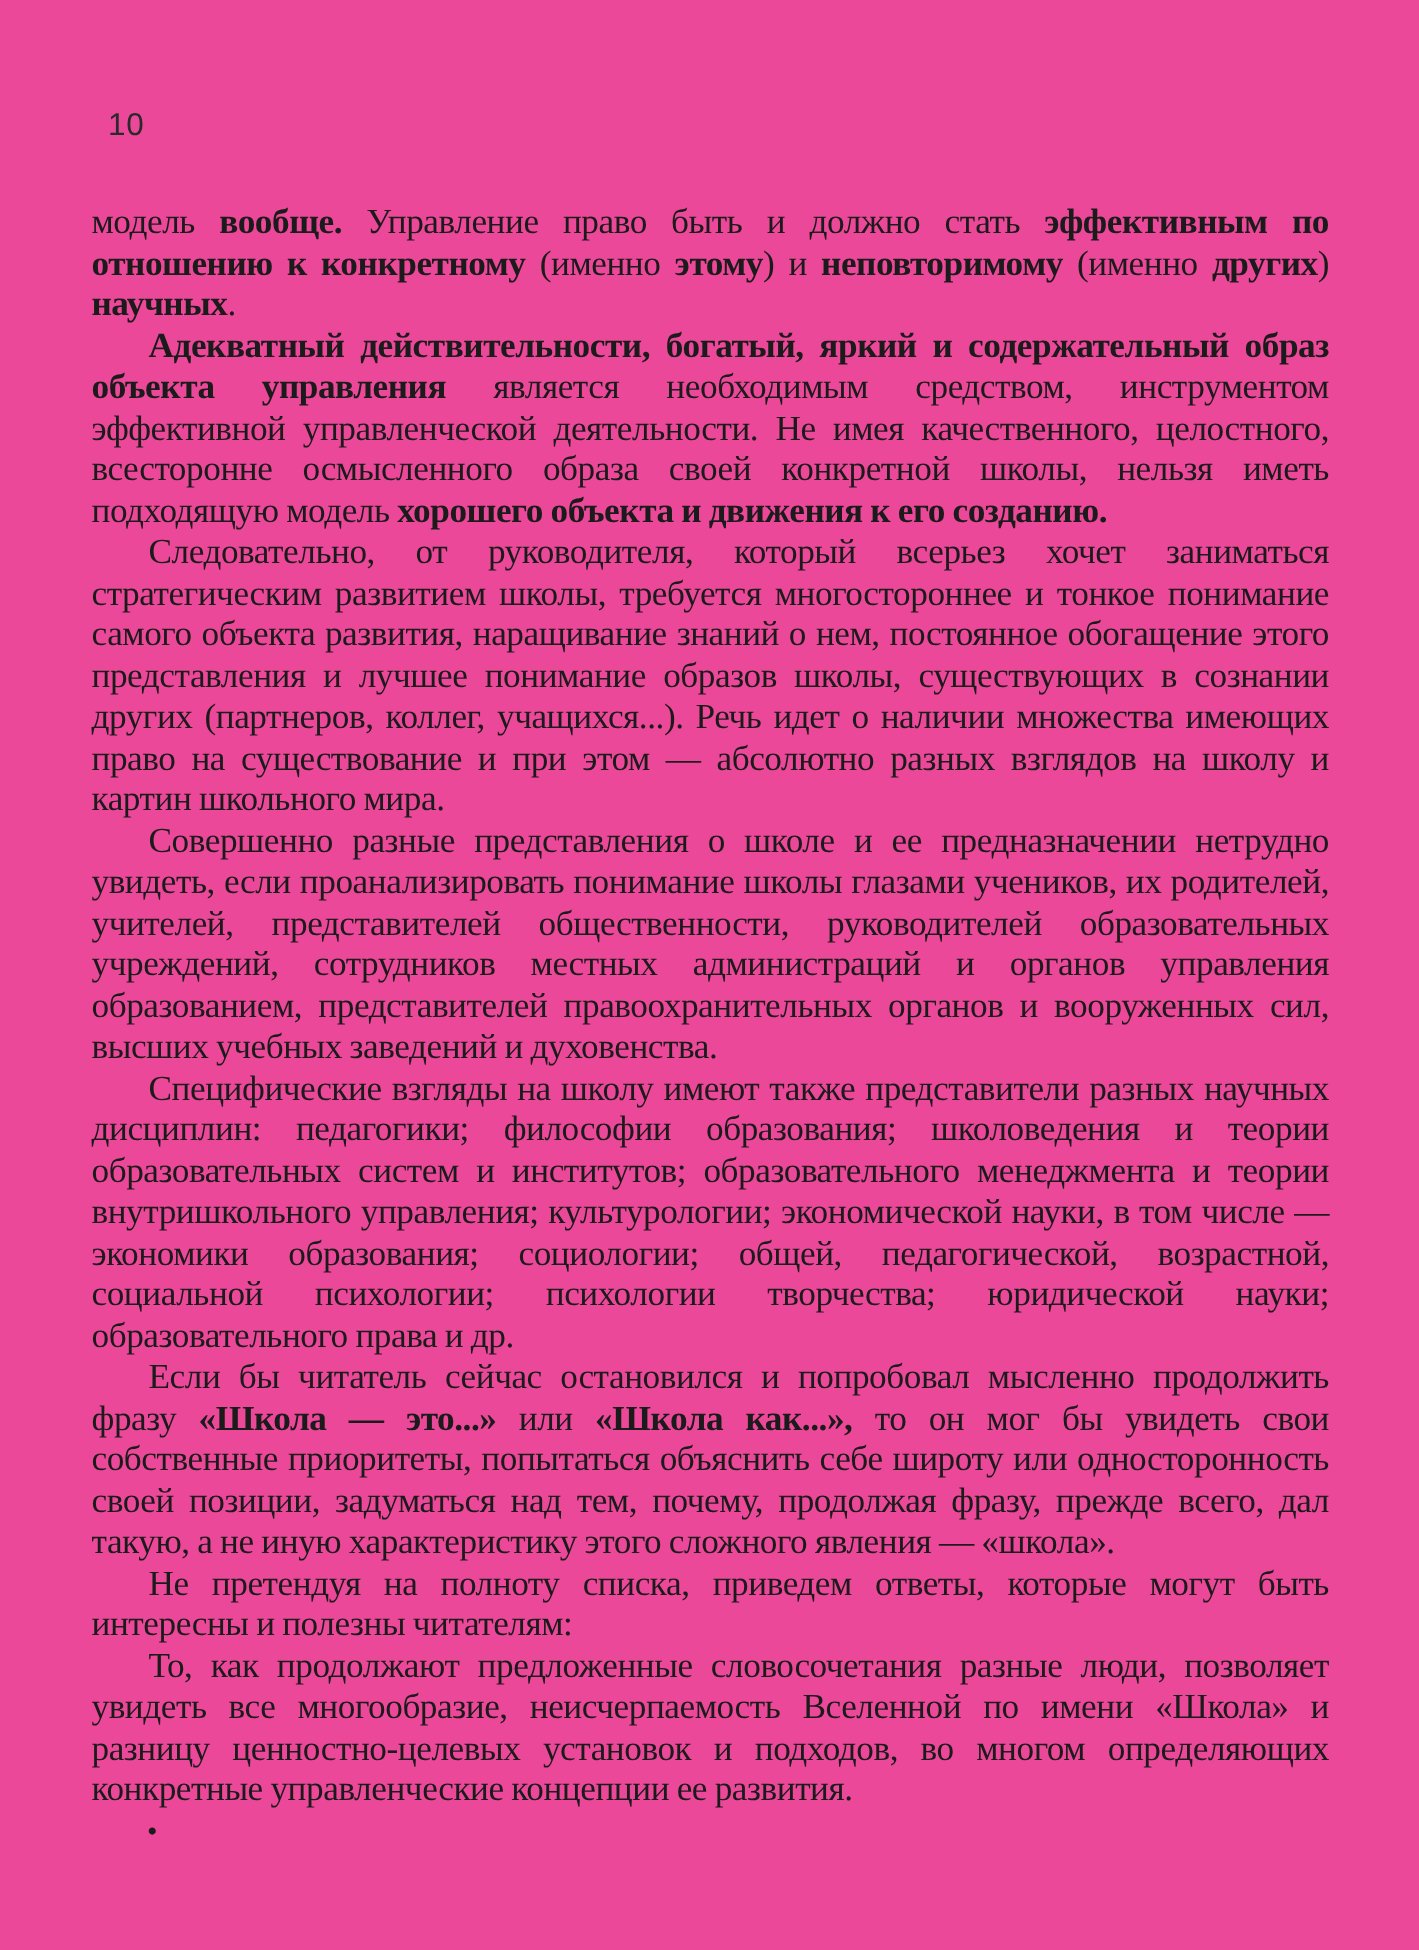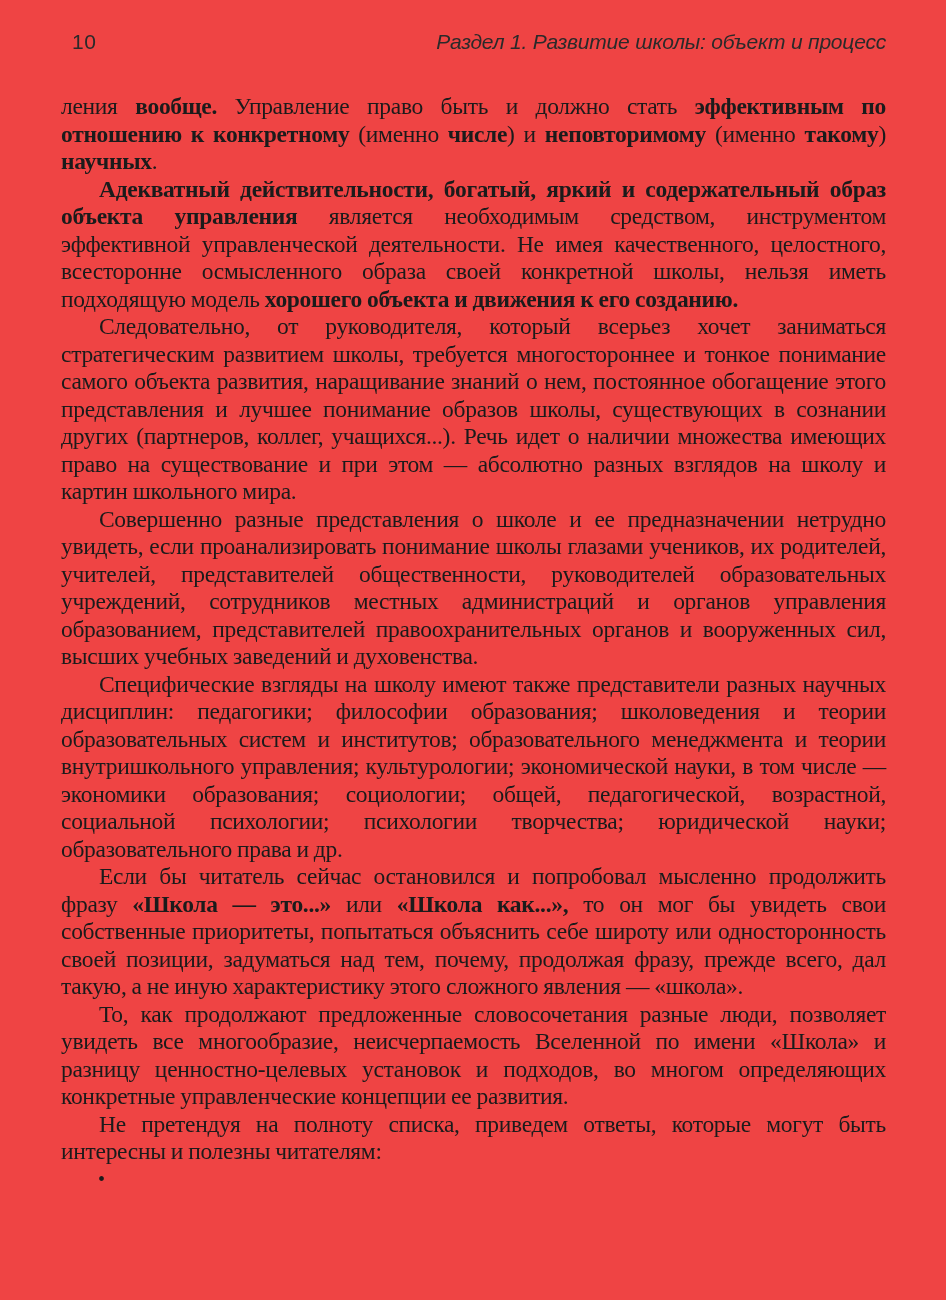--- a/index.html
+++ b/index.html
@@ -9,22 +9,22 @@
     width: 946px;
     height: 1300px;
     position: relative;
     overflow: hidden;
     font-family: "Liberation Serif", serif;
     color: #1b1b1b;
   }
   .page {
     position: absolute;
     inset: 0;
-    padding: 30px 60px 0 61px;
-    background: #ef4444;
+    padding: 72px 60px 0 61px;
+    background: #ec4899;
   }
   .page-header {
     display: flex;
     justify-content: space-between;
     align-items: baseline;
     font-family: "Liberation Sans", sans-serif;
     font-size: 21px;
     color: #2a2a2a;
   }
   .page-number {
@@ -58,27 +58,26 @@
     font-size: 20px;
   }
 </style>
 </head>
 <body>
 
 <div class="page">
 
   <header class="page-header">
     <span class="page-number">10</span>
-    <span class="running-title">Раздел 1. Развитие школы: объект и процесс</span>
   </header>
 
   <main class="body-text">
 
     <p class="para noindent">
-      <span>ления </span><span class="b">вообще.</span><span> Управление право быть и должно стать </span><span class="b">эффективным по отношению к конкретному</span><span> (именно </span><span class="b">числе</span><span>) и </span><span class="b">неповторимому</span><span> (именно </span><span class="b">такому</span><span>) </span><span class="b">научных</span><span>.</span>
+      <span>модель </span><span class="b">вообще.</span><span> Управление право быть и должно стать </span><span class="b">эффективным по отношению к конкретному</span><span> (именно </span><span class="b">этому</span><span>) и </span><span class="b">неповторимому</span><span> (именно </span><span class="b">других</span><span>) </span><span class="b">научных</span><span>.</span>
     </p>
 
     <p class="para">
       <span class="b">Адекватный действительности, богатый, яркий и содержательный образ объекта управления</span><span> является необходимым средством, инструментом эффективной управленческой деятельности. Не имея качественного, целостного, всесторонне осмысленного образа своей конкретной школы, нельзя иметь подходящую модель </span><span class="b">хорошего объекта и движения к его созданию.</span>
     </p>
 
     <p class="para">
       <span>Следовательно, от руководителя, который всерьез хочет заниматься стратегическим развитием школы, требуется многостороннее и тонкое понимание самого объекта развития, наращивание знаний о нем, постоянное обогащение этого представления и лучшее понимание образов школы, существующих в сознании других (партнеров, коллег, учащихся...). Речь идет о наличии множества имеющих право на существование и при этом — абсолютно разных взглядов на школу и картин школьного мира.</span>
     </p>
 
@@ -88,25 +87,25 @@
 
     <p class="para">
       <span>Специфические взгляды на школу имеют также представители разных научных дисциплин: педагогики; философии образования; школоведения и теории образовательных систем и институтов; образовательного менеджмента и теории внутришкольного управления; культурологии; экономической науки, в том числе — экономики образования; социологии; общей, педагогической, возрастной, социальной психологии; психологии творчества; юридической науки; образовательного права и др.</span>
     </p>
 
     <p class="para">
       <span>Если бы читатель сейчас остановился и попробовал мысленно продолжить фразу </span><span class="b">«Школа — это...»</span><span> или </span><span class="b">«Школа как...»,</span><span> то он мог бы увидеть свои собственные приоритеты, попытаться объяснить себе широту или односторонность своей позиции, задуматься над тем, почему, продолжая фразу, прежде всего, дал такую, а не иную характеристику этого сложного явления — «школа».</span>
     </p>
 
     <p class="para">
-      <span>То, как продолжают предложенные словосочетания разные люди, позволяет увидеть все многообразие, неисчерпаемость Вселенной по имени «Школа» и разницу ценностно-целевых установок и подходов, во многом определяющих конкретные управленческие концепции ее развития.</span>
+      <span>Не претендуя на полноту списка, приведем ответы, которые могут быть интересны и полезны читателям:</span>
     </p>
 
     <p class="para">
-      <span>Не претендуя на полноту списка, приведем ответы, которые могут быть интересны и полезны читателям:</span>
+      <span>То, как продолжают предложенные словосочетания разные люди, позволяет увидеть все многообразие, неисчерпаемость Вселенной по имени «Школа» и разницу ценностно-целевых установок и подходов, во многом определяющих конкретные управленческие концепции ее развития.</span>
     </p>
 
     <p class="para bullet-item">
       <span class="bullet">•</span>
     </p>
 
   </main>
 </div>
 
 </body></html>

